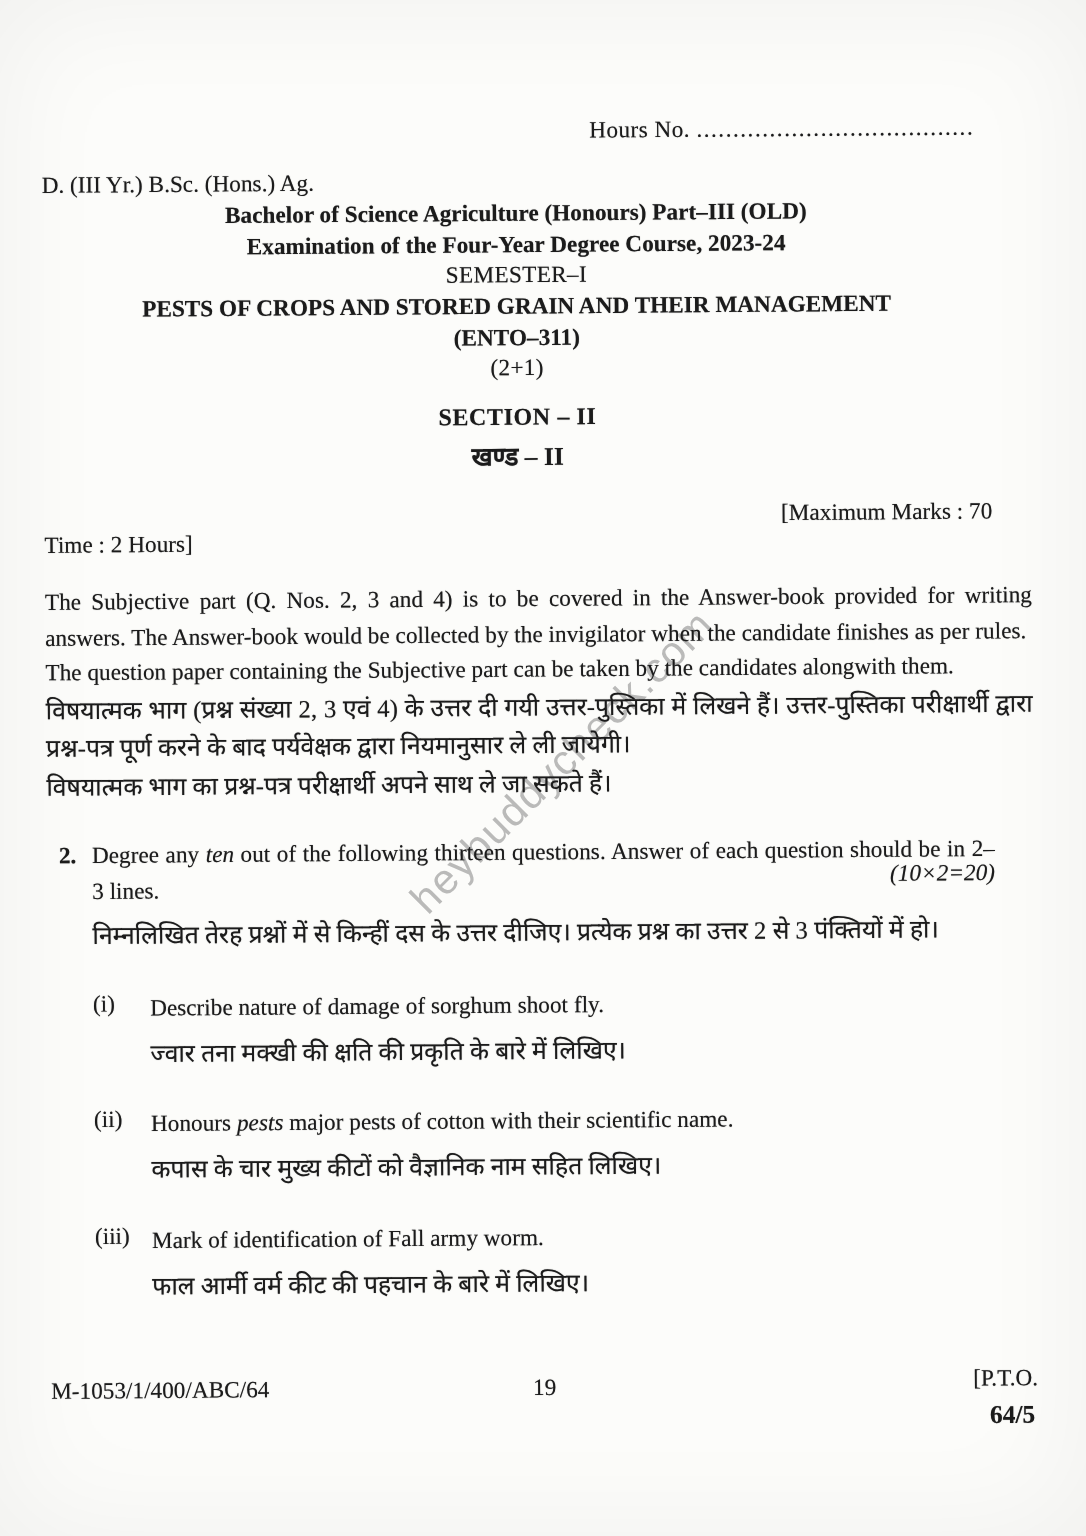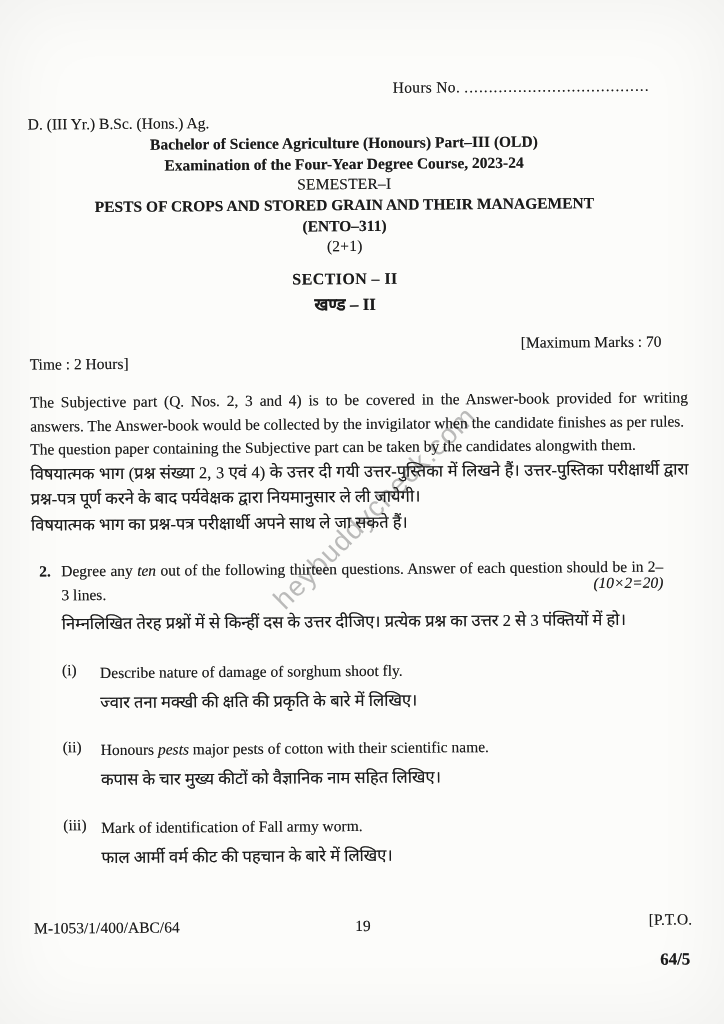--- a/index.html
+++ b/index.html
@@ -88,21 +88,21 @@
   .subq .en { line-height: 23px; }
   .subq .hi { margin-top: 5px; line-height: 27px; }
   .subq-1 { margin-top: 24px; }
   .subq-2 { margin-top: 22px; }
   .subq-3 { margin-top: 23px; }
 
   .footer { position: absolute; top: 916px; left: 0; width: 100%; line-height: 20px; }
   .footer .f-left  { position: absolute; left: 0; top: 0; }
   .footer .f-center{ position: absolute; left: 50%; transform: translateX(-50%); top: 0; }
   .footer .f-right { position: absolute; right: 0; top: -4px; }
-  .footer .f-ref   { position: absolute; right: 2px; top: 36px; font-weight: bold; font-size: 17px; }
+  .footer .f-ref   { position: absolute; right: 2px; top: 20px; font-weight: bold; font-size: 17px; }
 
   .watermark {
     position: absolute;
     left: 238px;
     top: 492px;
     width: 274px;
     text-align: center;
     transform: rotate(-45deg);
     font-family: "Liberation Sans", "DejaVu Sans", sans-serif;
     font-size: 28px;

